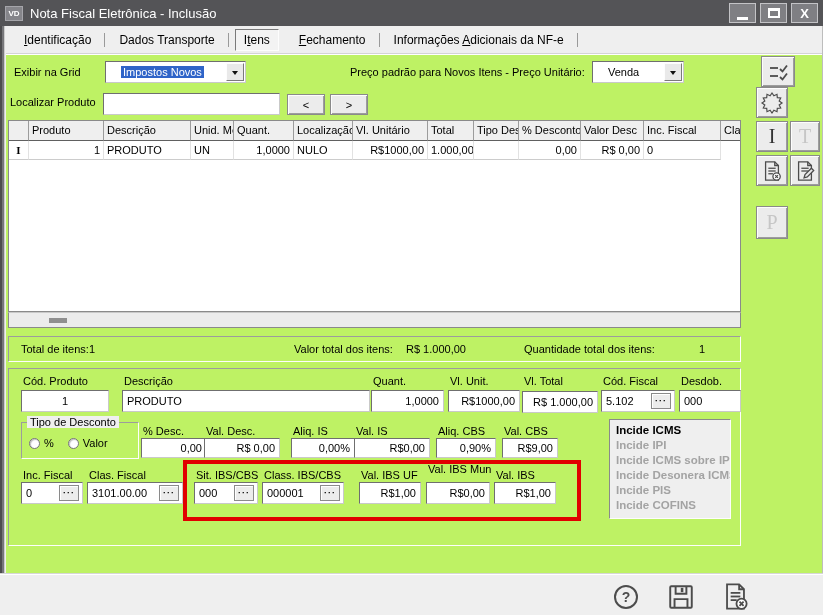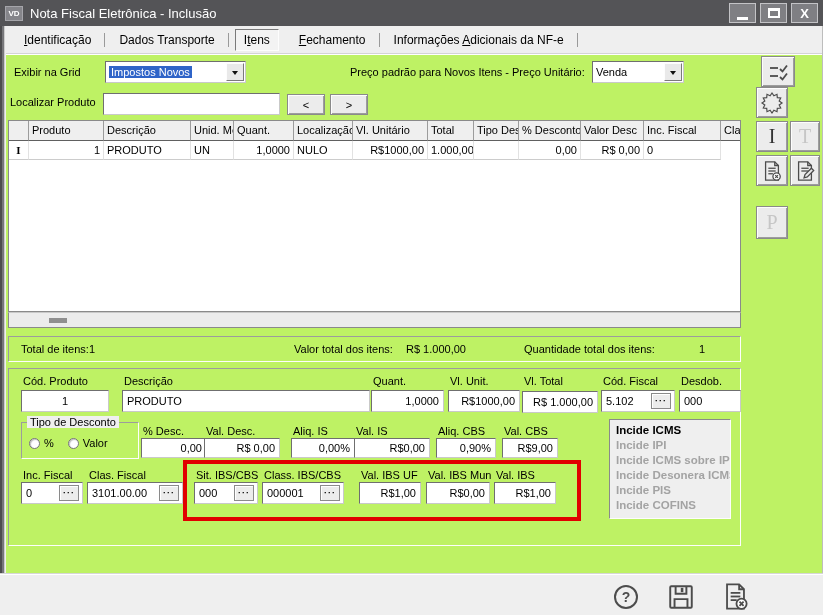--- a/index.html
+++ b/index.html
@@ -42,21 +42,21 @@
   .ell { width:20px; height:16px; margin-left:3px; margin-right:-1px; flex:0 0 auto;
     background:#ececec; border:1px solid #8a8a8a; box-shadow:inset 1px 1px 0 #fff;
     font-weight:bold; font-size:9px; letter-spacing:1px; display:flex; align-items:center; justify-content:center; }
   .btn { position:absolute; background:#ececec; border:1px solid #8a8a8a;
     box-shadow:inset 1px 1px 0 #fdfdfd, inset -1px -1px 0 #9d9d9d;
     display:flex; align-items:center; justify-content:center; }
   .serifbtn { font-family:"Liberation Serif", serif; font-size:20px; color:#333; }
   .serifbtn.dis, .btn .disglyph { color:#c6c6c6; }
   .combo { position:absolute; height:22px; background:#fff; border:1px solid;
     border-color:#6f6f6f #c9c9c9 #c9c9c9 #6f6f6f; display:flex; }
-  .combo .cval { flex:1; display:flex; align-items:center; padding:0 3px; overflow:hidden; white-space:nowrap; }
+  .combo .cval { flex:1; display:flex; align-items:center; padding:0 15px; overflow:hidden; white-space:nowrap; }
   .combo.hl .cval span { background:#2f64c8; color:#fff; padding:0 2px; }
   .carrow { width:18px; margin:1px; background:#e9e9e9; border:1px solid;
     border-color:#fdfdfd #7a7a7a #7a7a7a #fdfdfd; display:flex; align-items:center; justify-content:center; }
   .tri { width:0; height:0; border:3.5px solid transparent; border-top:4.5px solid #111; margin-top:4px; }
   
   .grid { position:absolute; left:8px; top:120px; width:733px; height:192px; background:#fff;
     border:1px solid #8a8a8a; overflow:hidden; }
   .ghead { display:flex; height:20px; }
   .gh { flex:0 0 auto; background:#efefef; border-right:1px solid #9c9c9c; border-bottom:1px solid #606060;
     padding:3px 3px 0; white-space:nowrap; overflow:hidden; }
@@ -318,21 +318,21 @@
     </div>
     <span class="lbl" style="left:255px;top:100px">Class. IBS/CBS</span>
     <div class="fld" style="left:253px;top:113px;width:82px">
       <span class="v">000001</span>
       <span class="ell">···</span>
     </div>
     <span class="lbl" style="left:352px;top:100px">Val. IBS UF</span>
     <div class="fld r" style="left:350px;top:113px;width:62px">
         <span class="v">R$1,00</span>
       </div>
-    <span class="lbl" style="left:419px;top:100px">Val. IBS Mun</span>
+    <span class="lbl" style="left:419px;top:94px">Val. IBS Mun</span>
     <div class="fld r" style="left:417px;top:113px;width:64px">
         <span class="v">R$0,00</span>
       </div>
     <span class="lbl" style="left:487px;top:100px">Val. IBS</span>
     <div class="fld r" style="left:485px;top:113px;width:62px">
         <span class="v">R$1,00</span>
       </div>
 
     <div class="redbox"></div>
 

